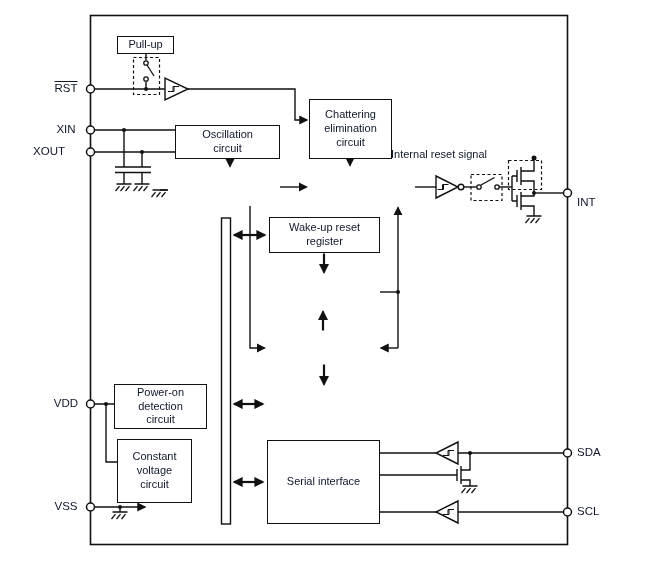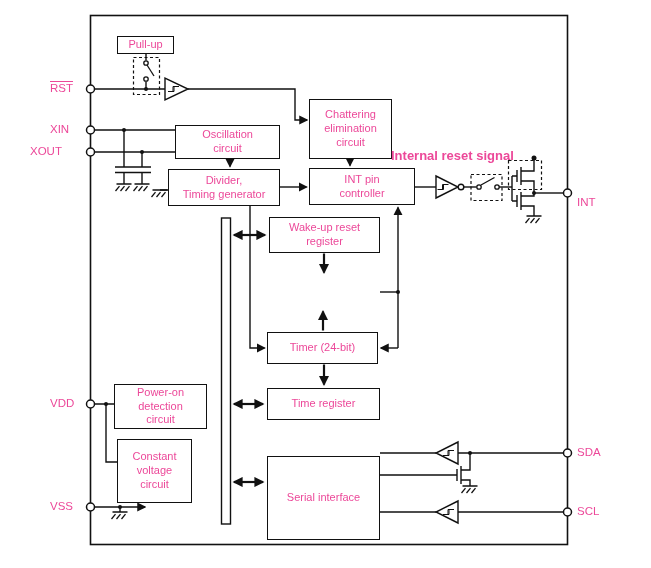--- a/index.html
+++ b/index.html
@@ -1,25 +1,25 @@
 <!DOCTYPE html>
 <html><head>
 <meta charset="utf-8">
 <style>
   html,body{margin:0;padding:0;background:#ffffff;}
   .stage{position:relative;width:651px;height:568px;background:#ffffff;
-         font-family:"Liberation Sans",sans-serif;color:#ec4899;overflow:hidden;}
+         font-family:"Liberation Sans",sans-serif;color:#0f172a;overflow:hidden;}
   .stage svg{position:absolute;left:0;top:0;z-index:1;}
   .blk{position:absolute;box-sizing:border-box;border:1.5px solid #111;background:#fff;
        display:flex;align-items:center;justify-content:center;text-align:center;
        font-size:11px;line-height:1.25;white-space:pre-line;z-index:2;}
   .plabel{position:absolute;font-size:11.5px;z-index:2;}
   .ov{text-decoration:overline;}
-  .ta-r{text-align:left;}
-  .note{position:absolute;font-size:13px;z-index:2;white-space:nowrap;font-weight:bold;}
+  .ta-r{text-align:center;}
+  .note{position:absolute;font-size:11px;z-index:2;white-space:nowrap;}
 </style>
 </head>
 <body>
 
 <div class="stage">
 
 <svg width="651" height="568" viewBox="0 0 651 568">
   <defs>
     <marker id="ar" viewBox="0 0 10 10" refX="8.5" refY="5" markerWidth="6.5" markerHeight="6.5" orient="auto-start-reverse">
       <path d="M0 0L10 5L0 10z" fill="#111"></path>
@@ -137,32 +137,26 @@
     <circle cx="90.5" cy="507" r="4"></circle>
     <circle cx="567.5" cy="193" r="4"></circle>
     <circle cx="567.5" cy="453" r="4"></circle>
     <circle cx="567.5" cy="512" r="4"></circle>
   </g>
 </svg>
 
 <div class="blk" style="left:117px;top:36px;width:57px;height:18px">Pull-up</div>
 <div class="blk" style="left:175px;top:125px;width:105px;height:34px">Oscillation
 circuit</div>
-<div class="blk" style="left:168px;top:169px;width:112px;height:37px">Divider,
-Timing generator</div>
 <div class="blk" style="left:309px;top:99px;width:83px;height:60px">Chattering
 elimination
 circuit</div>
-<div class="blk" style="left:309px;top:168px;width:106px;height:37px">INT pin
-controller</div>
 <div class="blk" style="left:269px;top:217px;width:111px;height:36px">Wake-up reset
 register</div>
-<div class="blk" style="left:267px;top:332px;width:111px;height:32px">Timer (24-bit)</div>
-<div class="blk" style="left:267px;top:388px;width:113px;height:32px">Time register</div>
-<div class="blk" style="left:267px;top:456px;width:113px;height:84px">Serial interface</div>
+<div class="blk" style="left:267px;top:440px;width:113px;height:84px">Serial interface</div>
 <div class="blk" style="left:114px;top:384px;width:93px;height:45px">Power-on
 detection
 circuit</div>
 <div class="blk" style="left:117px;top:439px;width:75px;height:64px">Constant
 voltage
 circuit</div>
 
 <div class="plabel ov ta-r" style="left:50px;top:82px;width:32px">RST</div>
 <div class="plabel ta-r" style="left:50px;top:123px;width:32px">XIN</div>
 <div class="plabel ta-r" style="left:30px;top:145px;width:38px">XOUT</div>

